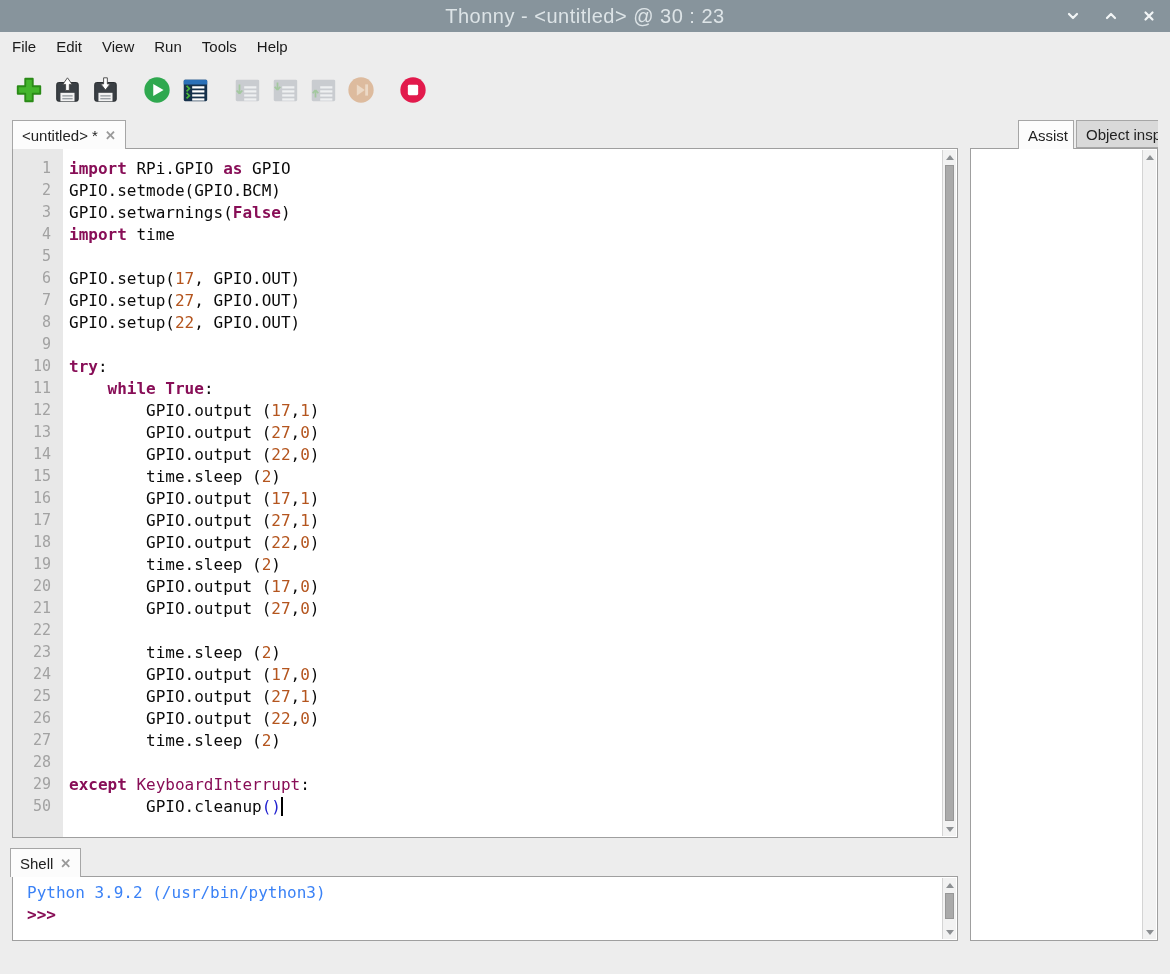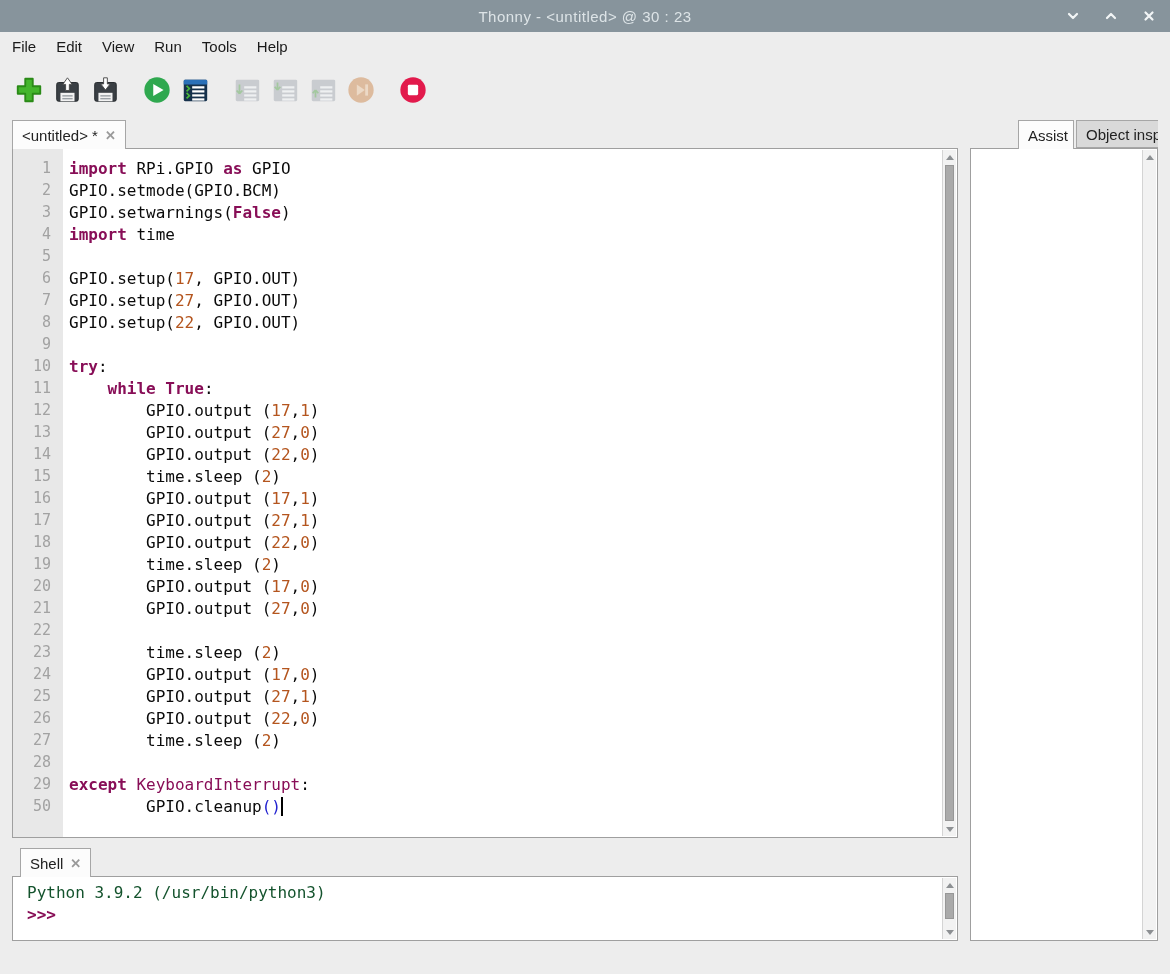--- a/index.html
+++ b/index.html
@@ -2,21 +2,21 @@
 <html><head>
 <meta charset="utf-8">
 <style>
   html,body{margin:0;padding:0;background:#c9c9c9;}
   .window{position:relative;width:1170px;height:974px;background:#ededed;
     font-family:"Liberation Sans",sans-serif;overflow:hidden;color:#1a1a1a;}
 
   
   .titlebar{position:absolute;left:0;top:0;width:1170px;height:32px;background:#87949c;
     display:flex;align-items:center;justify-content:center;}
-  .title-text{color:#dde4e7;font-size:15px;letter-spacing:.5px;}
+  .title-text{color:#dde4e7;font-size:20px;letter-spacing:.5px;}
   .win-controls{position:absolute;right:10px;top:0;height:32px;display:flex;align-items:center;gap:16px;}
   .win-btn{width:22px;height:22px;display:flex;align-items:center;justify-content:center;cursor:default;}
 
   
   .menubar{position:absolute;left:0;top:32px;width:1170px;height:30px;background:#ededed;
     display:flex;align-items:center;padding-left:2px;box-sizing:border-box;}
   .menu-item{padding:0 10px;font-size:15px;color:#1a1a1a;line-height:30px;}
 
   
   .toolbar{position:absolute;left:0;top:62px;width:1170px;height:56px;background:#ededed;
@@ -25,42 +25,42 @@
   .tb-btn svg{width:30px;height:30px;display:block;}
   .tb-btn.gap{margin-left:14px;}
 
   
   .tab{display:inline-flex;align-items:center;gap:7px;font-size:15px;height:28px;
     padding:0 9px;border:1px solid #a6a6a6;box-sizing:border-box;background:#d9d9d9;color:#222;
     white-space:nowrap;overflow:hidden;}
   .tab.active{background:#fcfcfc;height:29px;border-bottom:none;z-index:3;position:relative;}
   .tab .close{color:#9a9a9a;font-weight:bold;font-size:13px;}
   .edit-tabs{position:absolute;left:12px;top:120px;display:flex;}
-  .shell-tabs{position:absolute;left:20px;top:848px;display:flex;text-align:center;}
+  .shell-tabs{position:absolute;left:10px;top:848px;display:flex;text-align:center;}
   .right-tabs{position:absolute;left:970px;top:120px;width:188px;display:flex;gap:2px;overflow:hidden;}
   .right-tabs .tab{flex:0 0 auto;}
 
   
   .panel{position:absolute;background:#fff;border:1px solid #9f9f9f;box-sizing:border-box;}
   .editor{left:12px;top:148px;width:946px;height:690px;}
   .shell{left:12px;top:876px;width:946px;height:65px;}
   .rightpanel{left:970px;top:148px;width:188px;height:793px;}
 
   
   .gutter-bg{position:absolute;left:0;top:0;bottom:0;width:50px;background:#e8e8e8;}
   .code{position:absolute;left:0;top:8px;right:16px;font-family:"DejaVu Sans Mono",monospace;font-size:16px;}
   .line{display:flex;height:22px;align-items:center;}
   .ln{flex:0 0 50px;box-sizing:border-box;text-align:right;padding-right:12px;color:#a2a2a2;
     font-size:15px;}
   .lc{white-space:pre;padding-left:6px;color:#0a0a0a;}
   .tok-k{color:#880e57;font-weight:bold;}
   .tok-m{color:#880e57;}
   .tok-n{color:#b4551e;}
   .tok-b{color:#2222d0;}
-  .tok-g{color:#14532d;margin-top:12px;}
+  .tok-g{color:#3b82f6;margin-top:12px;}
   .tok-p{color:#880e57;font-weight:bold;}
   .cursor{display:inline-block;width:2px;height:19px;background:#000;vertical-align:-4px;}
 
   
   .shelltext{position:absolute;left:8px;top:4px;right:18px;font-family:"DejaVu Sans Mono",monospace;font-size:16px;}
   .shelltext .line{height:22px;}
 
   
   .vsb{position:absolute;top:1px;bottom:1px;right:1px;width:14px;background:#f2f2f2;border-left:1px solid #d4d4d4;box-sizing:border-box;}
   .sb-btn{position:absolute;left:0;width:13px;height:14px;display:flex;align-items:center;justify-content:center;}

